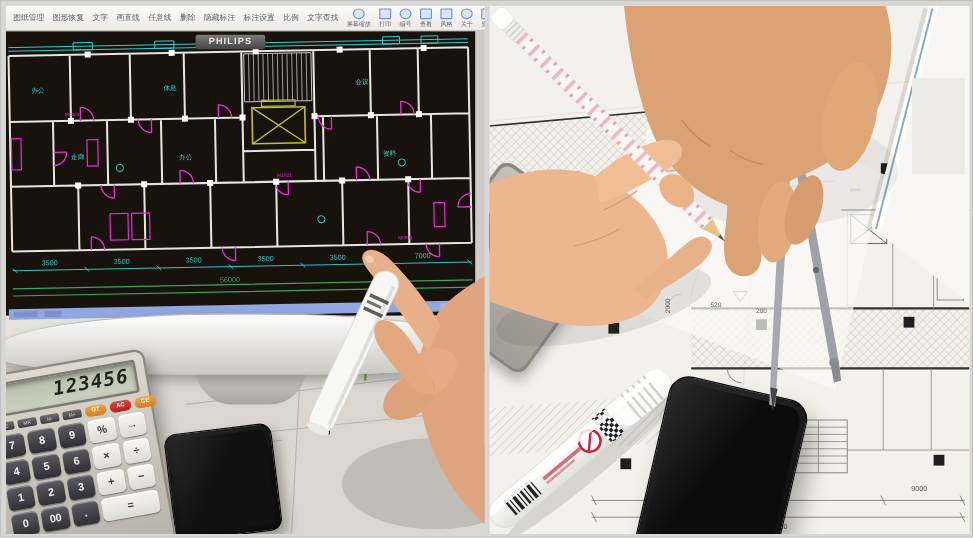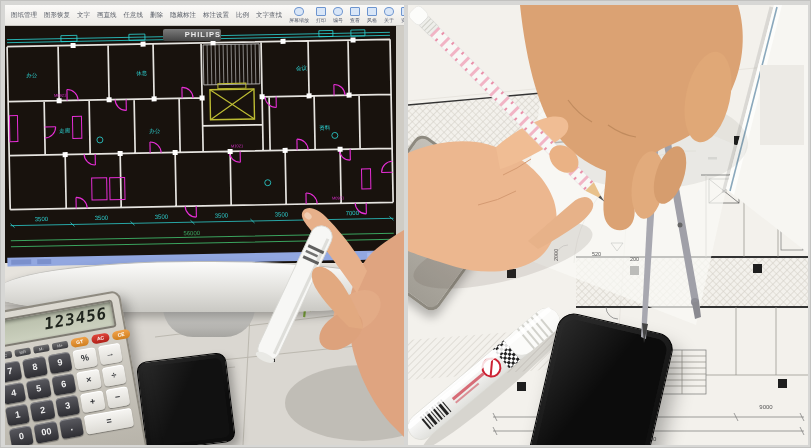--- a/index.html
+++ b/index.html
@@ -19,21 +19,21 @@
   .ticon{width:8px;height:7px;border:1px solid #6c94cf;background:#d9e6f7;border-radius:1px;}
   .ticon.round{border-radius:50%;}
   .screen{position:absolute;top:21px;left:0;width:391px;height:237px;background:#18120d;z-index:2;}
   .sidestrip{position:absolute;top:21px;left:391px;width:8px;height:237px;background:#cfccc5;z-index:2;}
   .bezel{position:absolute;top:256px;left:-8px;width:415px;height:50px;z-index:3;
     background:linear-gradient(180deg,#fcfcfb,#e2e1dd 55%,#c9c8c3);
     border-radius:48% 48% 36% 36% / 30px 30px 16px 16px;
     box-shadow:0 5px 10px rgba(0,0,0,.28);border-top:1px solid #bdbcb8;}
   .philips{position:absolute;left:158px;top:24px;width:58px;height:12px;z-index:4;
     background:linear-gradient(#7b7b7b,#454545);border-radius:2px;color:#ececec;
-    font-size:7.5px;font-weight:bold;letter-spacing:1px;text-align:right;line-height:12px;}
+    font-size:7.5px;font-weight:bold;letter-spacing:1px;text-align:center;line-height:12px;}
   .stand{position:absolute;left:158px;top:302px;width:92px;height:30px;z-index:1;
     background:linear-gradient(#d8d7d4,#a6a5a1);border-radius:0 0 40px 40px;}
   .desk{position:absolute;top:300px;left:0;width:399px;height:140px;background:#dad7d1;z-index:0;}
   .phone-l{position:absolute;left:136px;top:352px;width:88px;height:88px;z-index:4;
     transform:rotate(-7deg);background:linear-gradient(140deg,#2b2b2b,#0d0d0d 70%);
     border-radius:10px;border:1px solid #050505;box-shadow:4px 6px 10px rgba(0,0,0,.3);}
   .phone-l:after{content:"";position:absolute;inset:4px;border-radius:7px;
     background:linear-gradient(120deg,rgba(255,255,255,.10),rgba(255,255,255,0) 45%),#111;}
   .calc{position:absolute;left:-12px;top:296px;width:142px;height:168px;z-index:5;
     transform:rotate(-10deg);background:linear-gradient(#dcd9d1,#b5b1a7);

